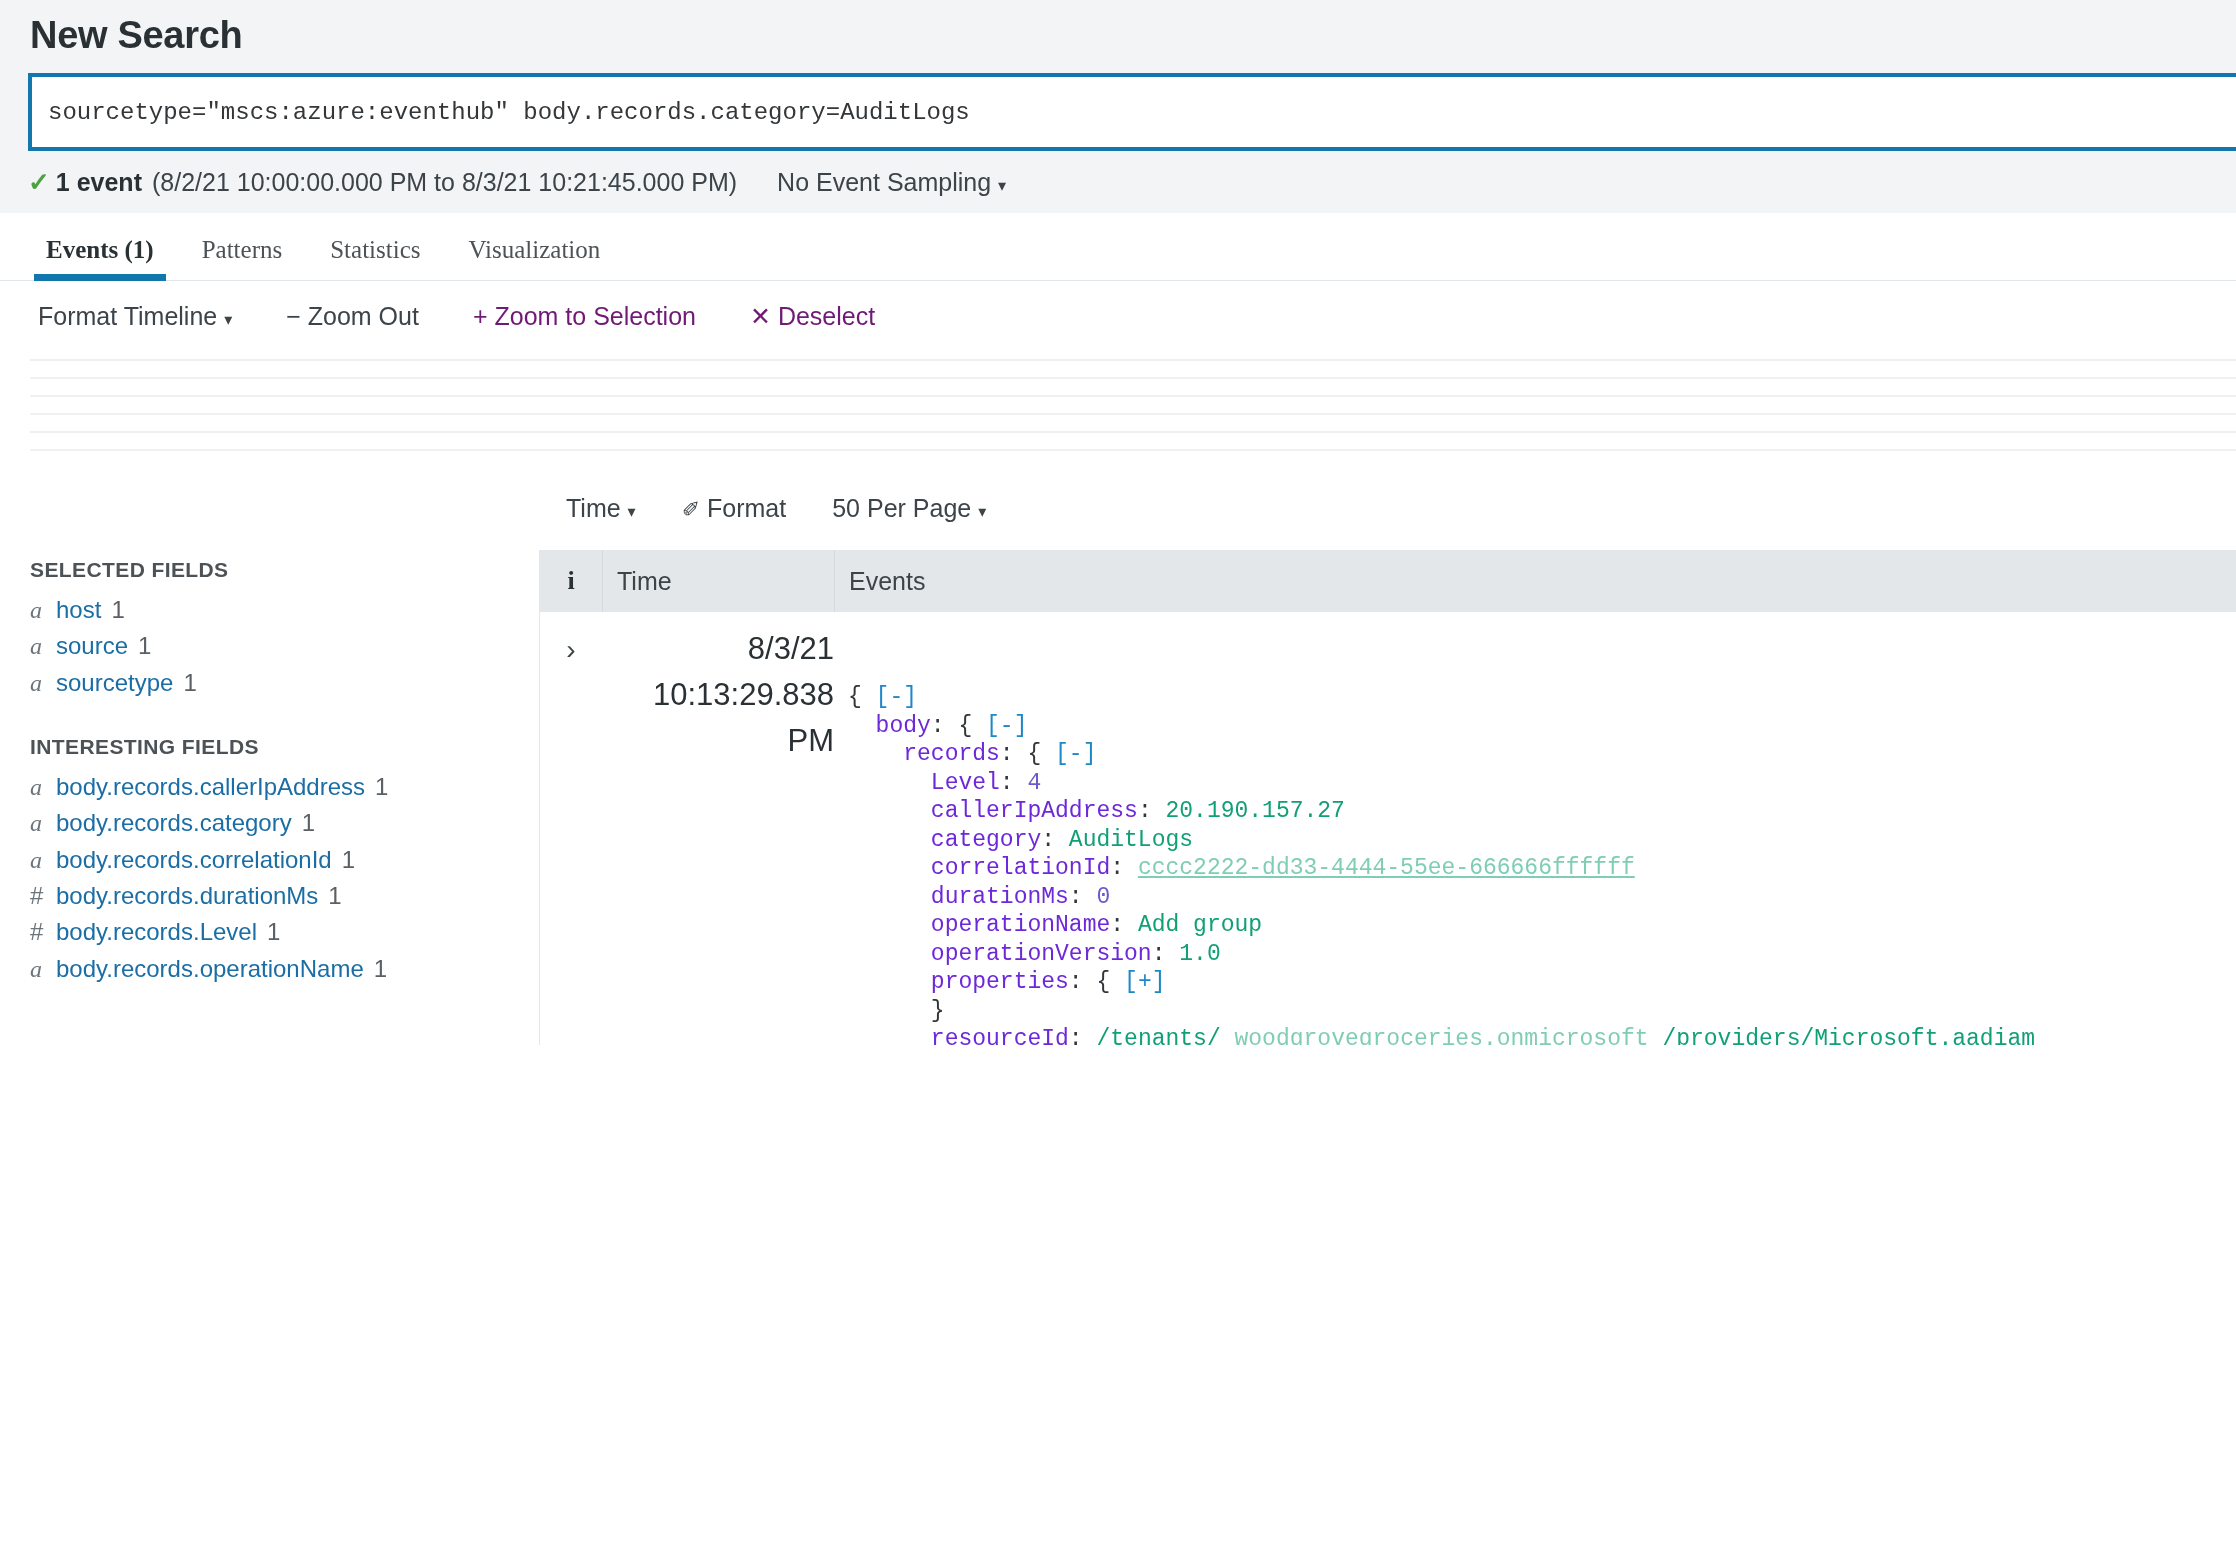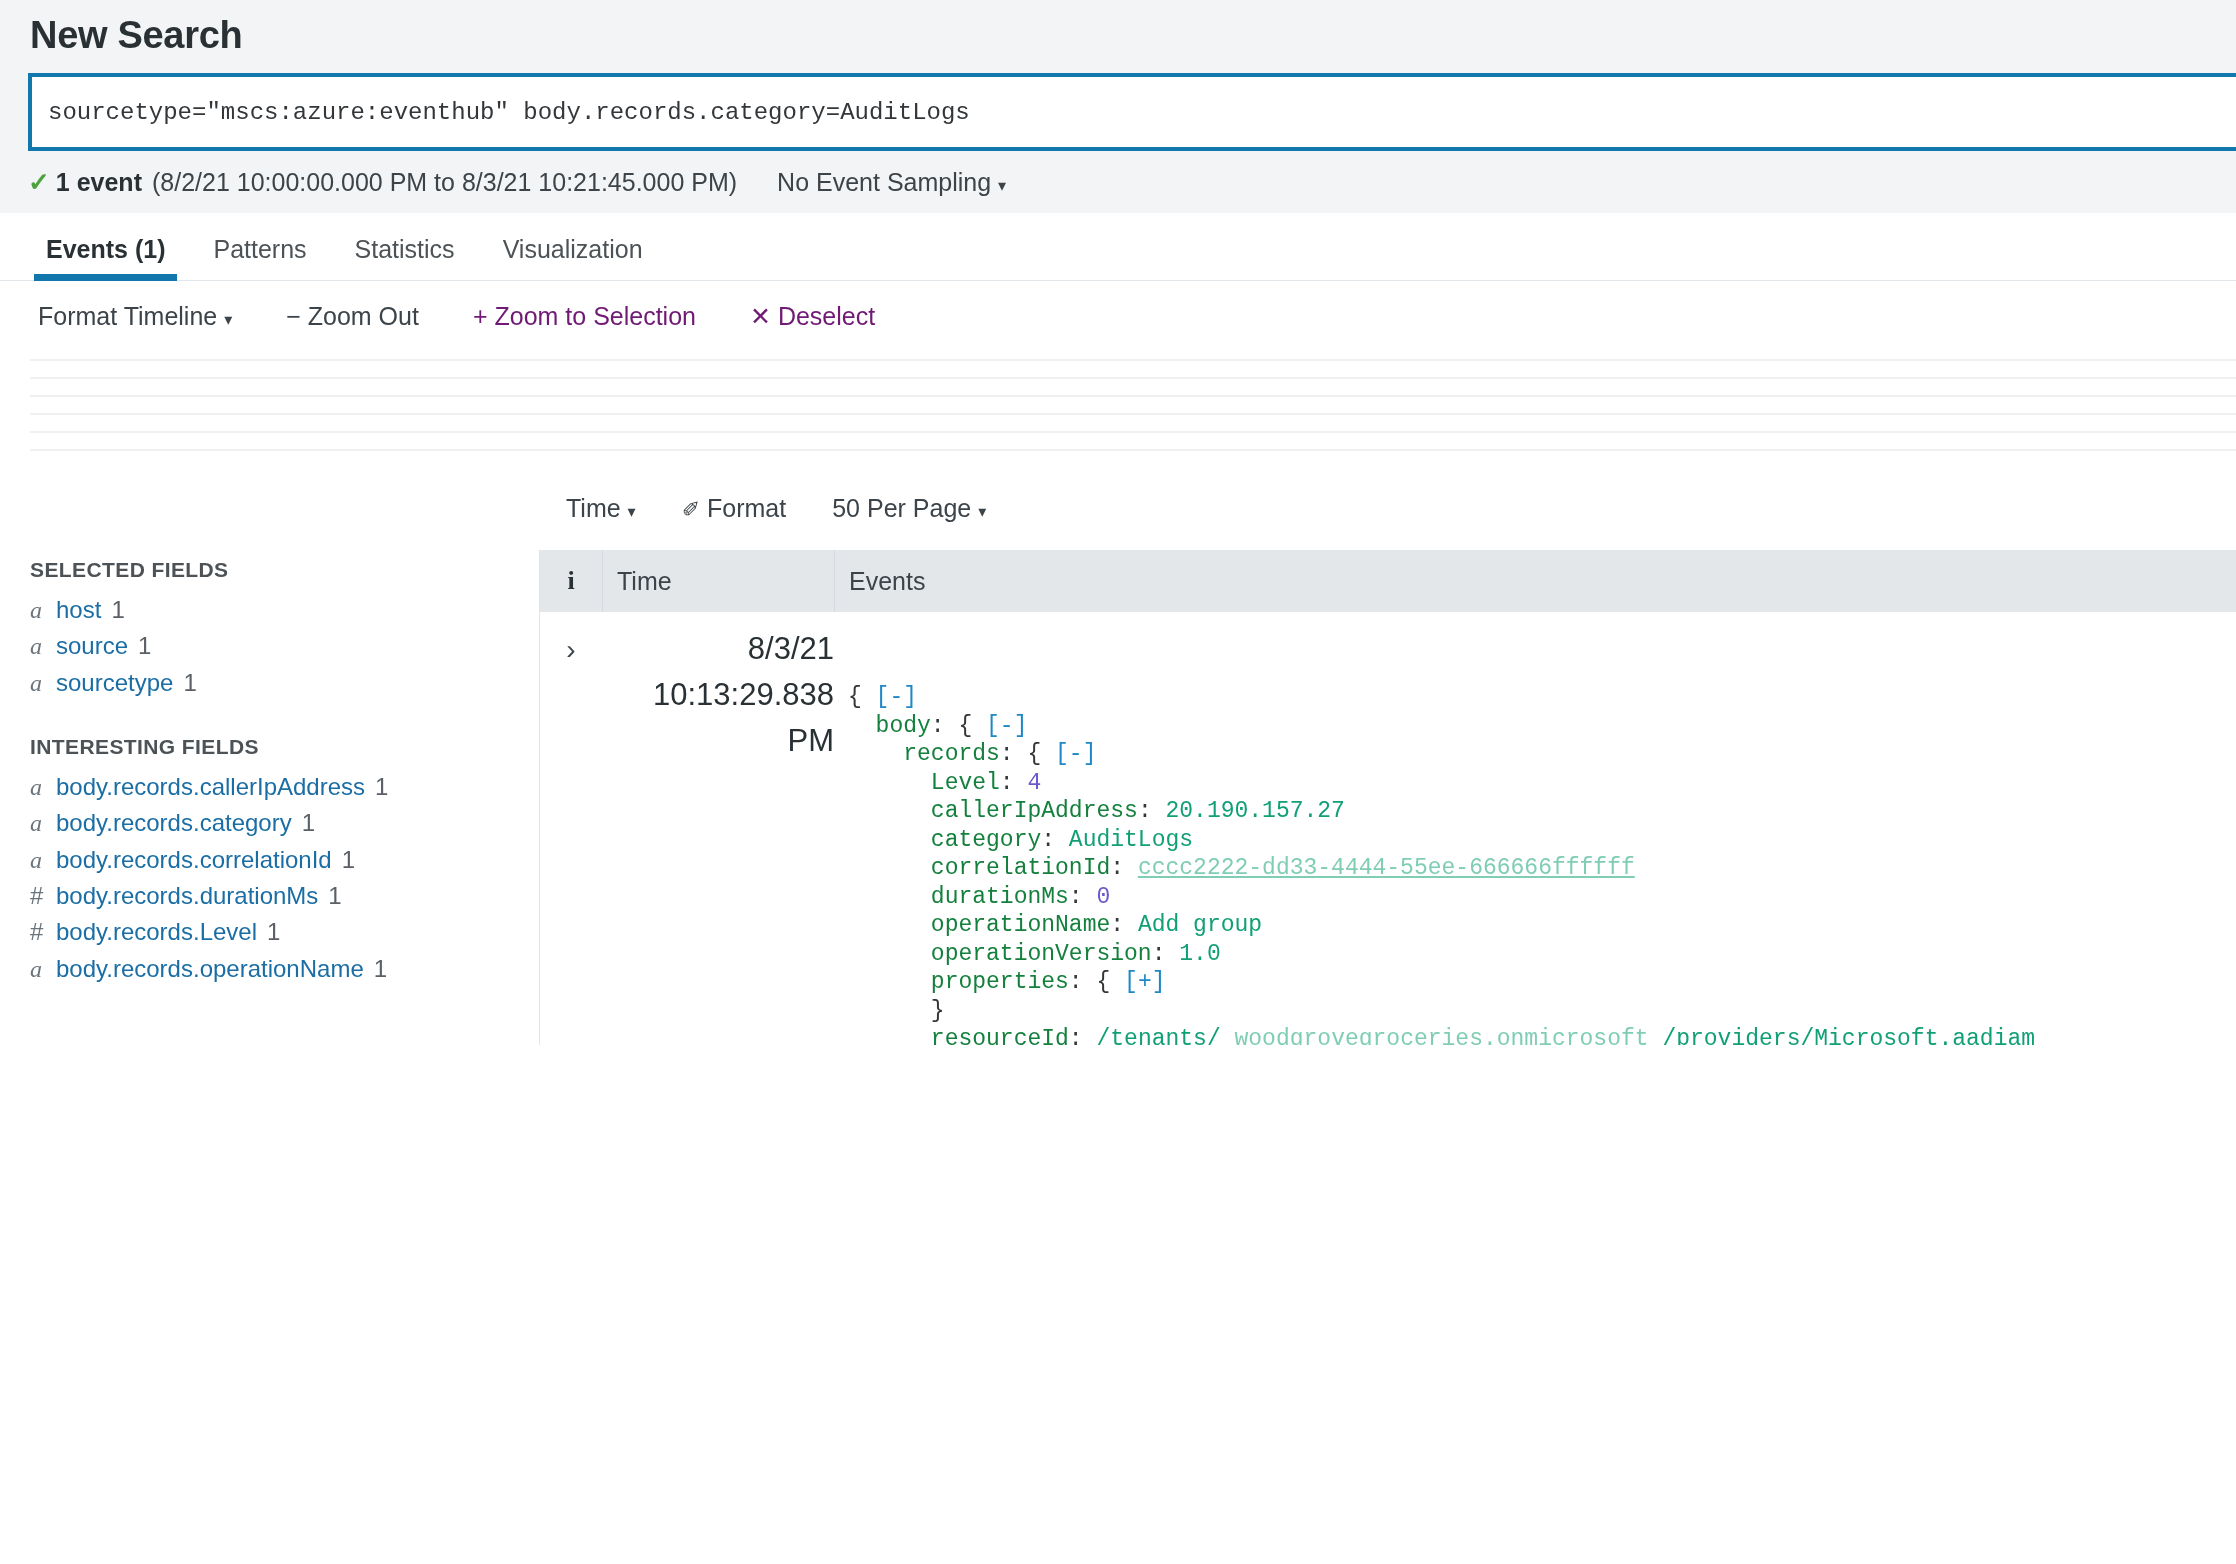--- a/index.html
+++ b/index.html
@@ -77,20 +77,21 @@
     gap: 12px;
     border-bottom: 1px solid #e1e6eb;
     background: #fff;
   }
   .tab {
     font-size: 25px;
     color: #4c5256;
     padding: 0 18px 16px 18px;
     position: relative;
     cursor: pointer;
+    font-family: Liberation Serif, serif;
   }
   .tab.active { color: #2a3135; font-weight: bold; }
   .tab.active::after {
     content: "";
     position: absolute;
     left: 6px; right: 6px; bottom: -1px;
     height: 7px;
     background: #1277ad;
   }
 
@@ -276,21 +277,21 @@
     flex: 1 1 auto;
     padding-left: 14px;
     font-family: "Liberation Mono", monospace;
     font-size: 23px;
     line-height: 1.24;
     white-space: pre;
     color: #33373a;
   }
 
   
-  .j-key   { color: #15803d; }
+  .j-key   { color: #6d28d9; }
   .j-punct { color: #33373a; }
   .j-tog   { color: #1e88c7; }
   .j-str   { color: #11a076; }
   .j-seg   { color: #7fcdb5; text-decoration: underline; }
   .j-num   { color: #6a5acd; }
 </style>
 </head>
 <body>
 
 <div class="top-band">

